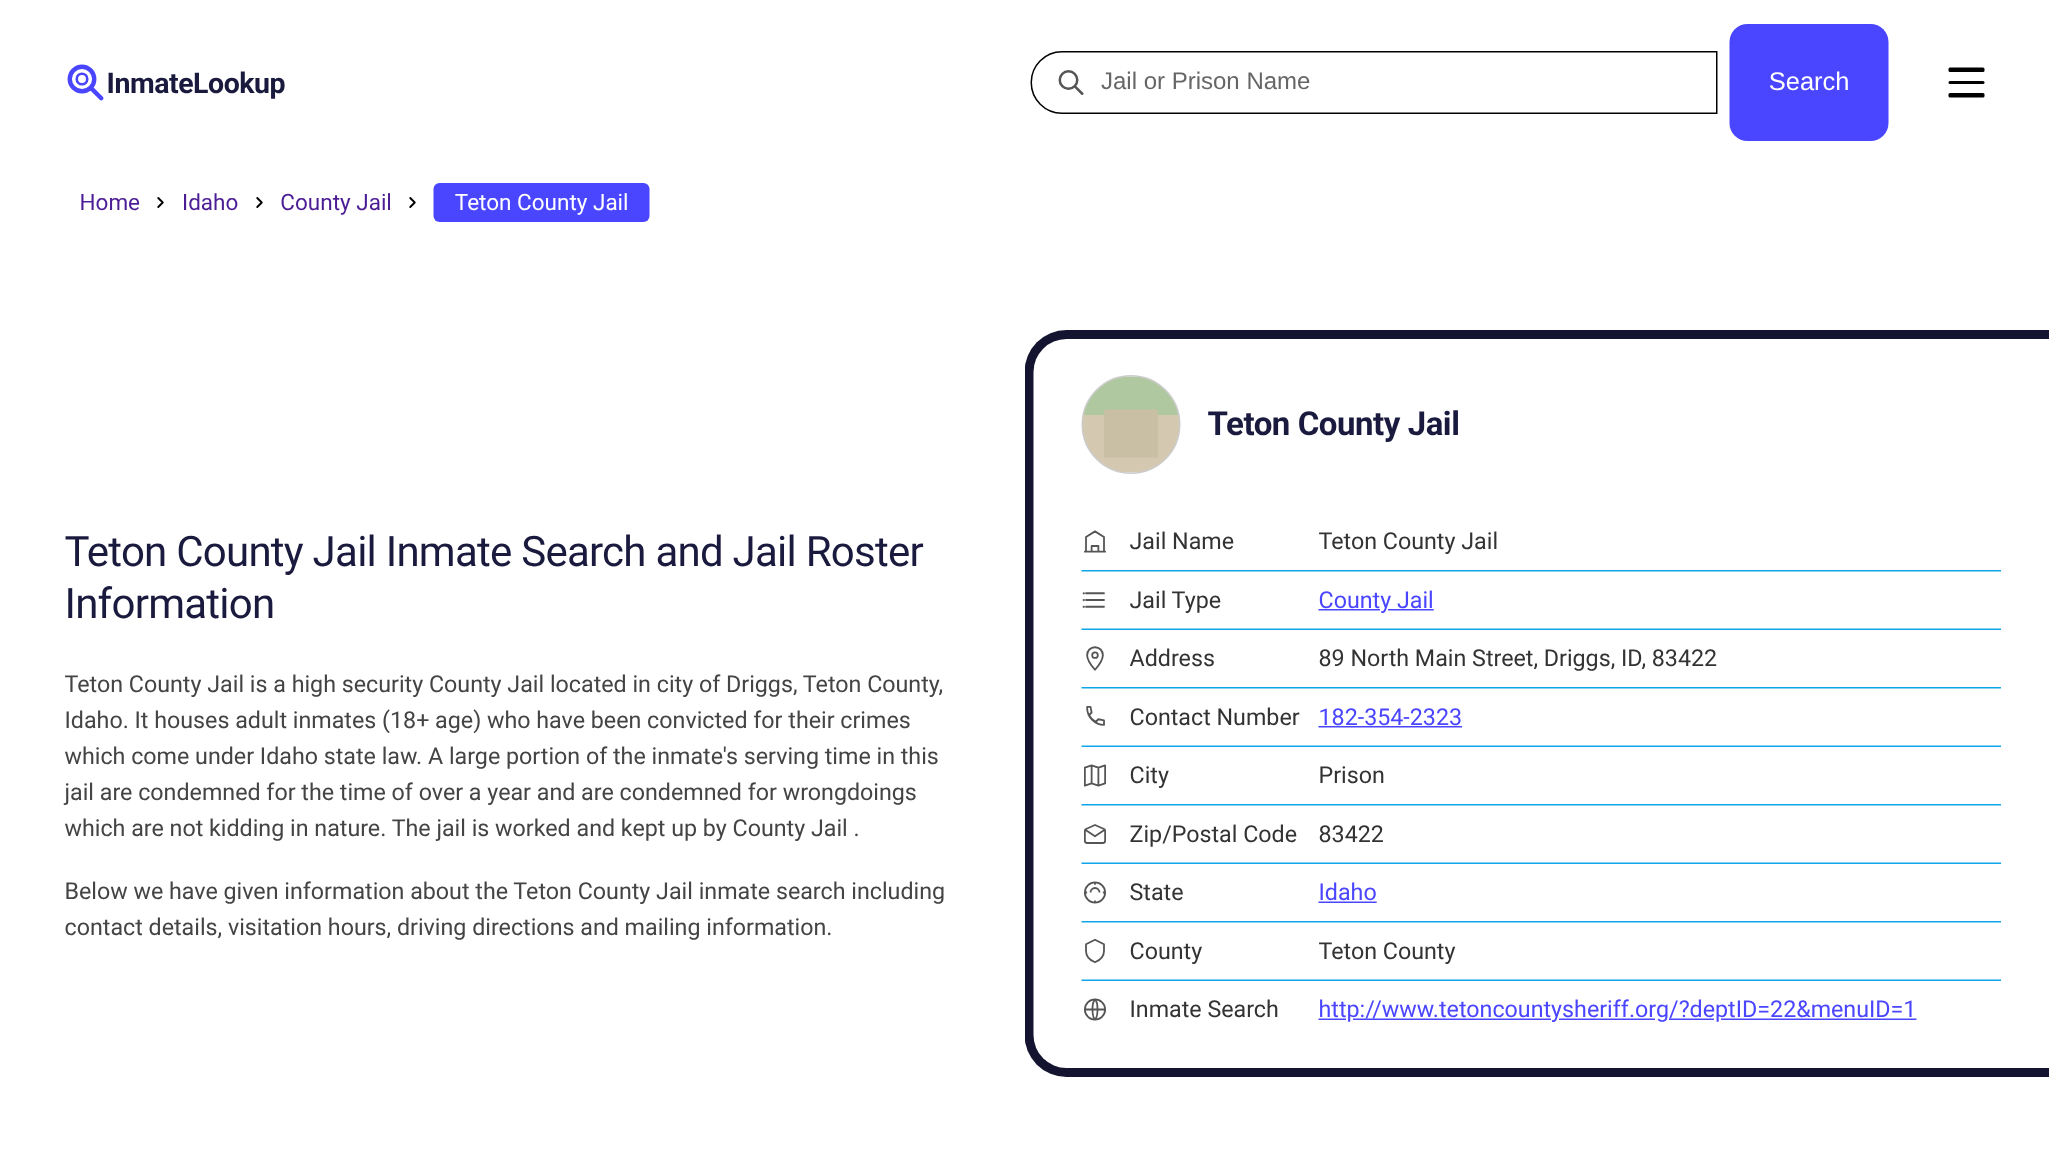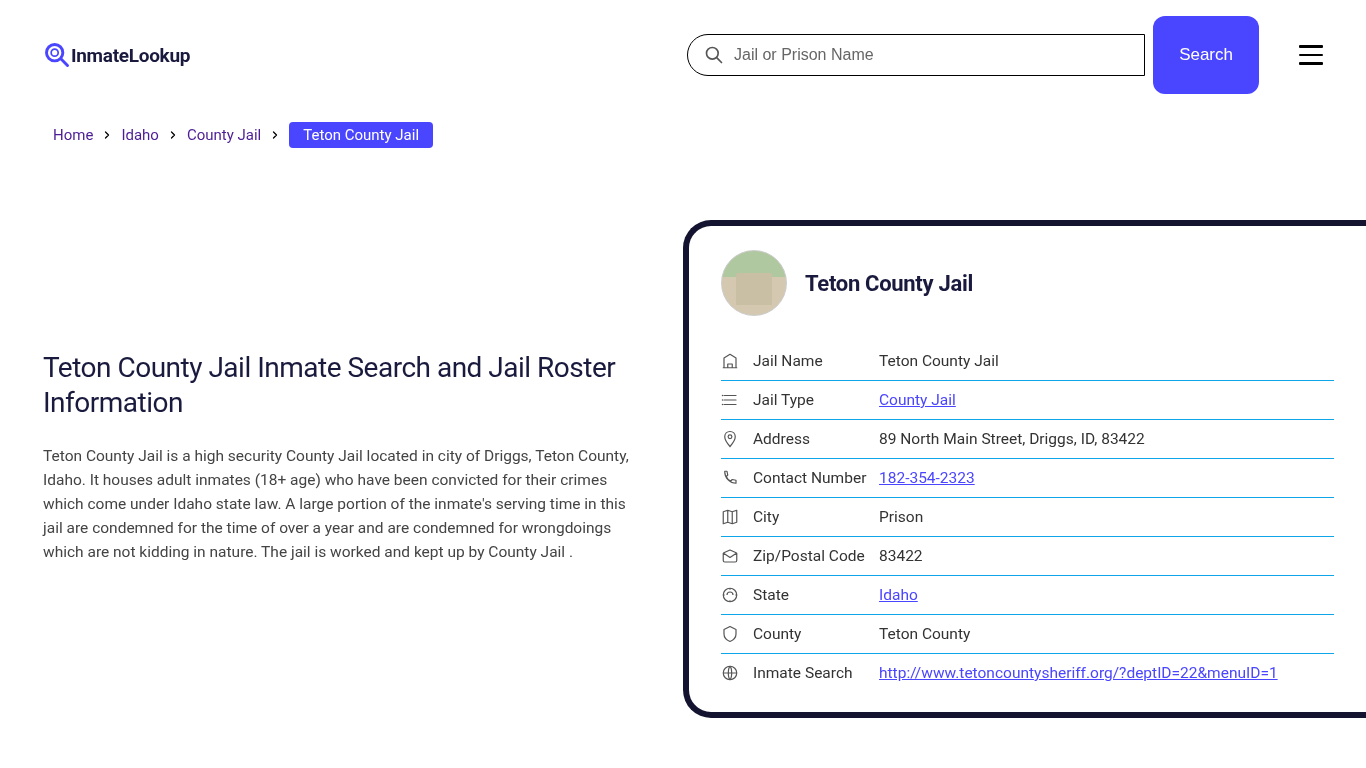--- a/index.html
+++ b/index.html
@@ -86,20 +86,21 @@
   <svg class="chevron" viewBox="0 0 24 24">
       <path d="M9 6l6 6-6 6" stroke="#000" stroke-width="2.5" fill="none" stroke-linecap="round" stroke-linejoin="round"></path>
     </svg>
   <span class="breadcrumb-current">Teton County Jail</span>
 </div>
 
 <div class="main">
   <div class="left-col">
     <h1 class="page-title">Teton County Jail Inmate Search and Jail Roster Information</h1>
     <p class="desc">Teton County Jail is a high security County Jail located in city of Driggs, Teton County, Idaho. It houses adult inmates (18+ age) who have been convicted for their crimes which come under Idaho state law. A large portion of the inmate's serving time in this jail are condemned for the time of over a year and are condemned for wrongdoings which are not kidding in nature. The jail is worked and kept up by County Jail .</p>
+    <p class="desc">Below we have given information about the Teton County Jail inmate search including contact details, visitation hours, driving directions and mailing information.</p>
   </div>
 
   <div class="info-card">
     <div class="card-header">
       <div class="avatar"></div>
       <h2 class="card-title">Teton County Jail</h2>
     </div>
     <div id="rows-container">
         <div class="info-row">
     <svg class="row-icon" viewBox="0 0 24 24">

